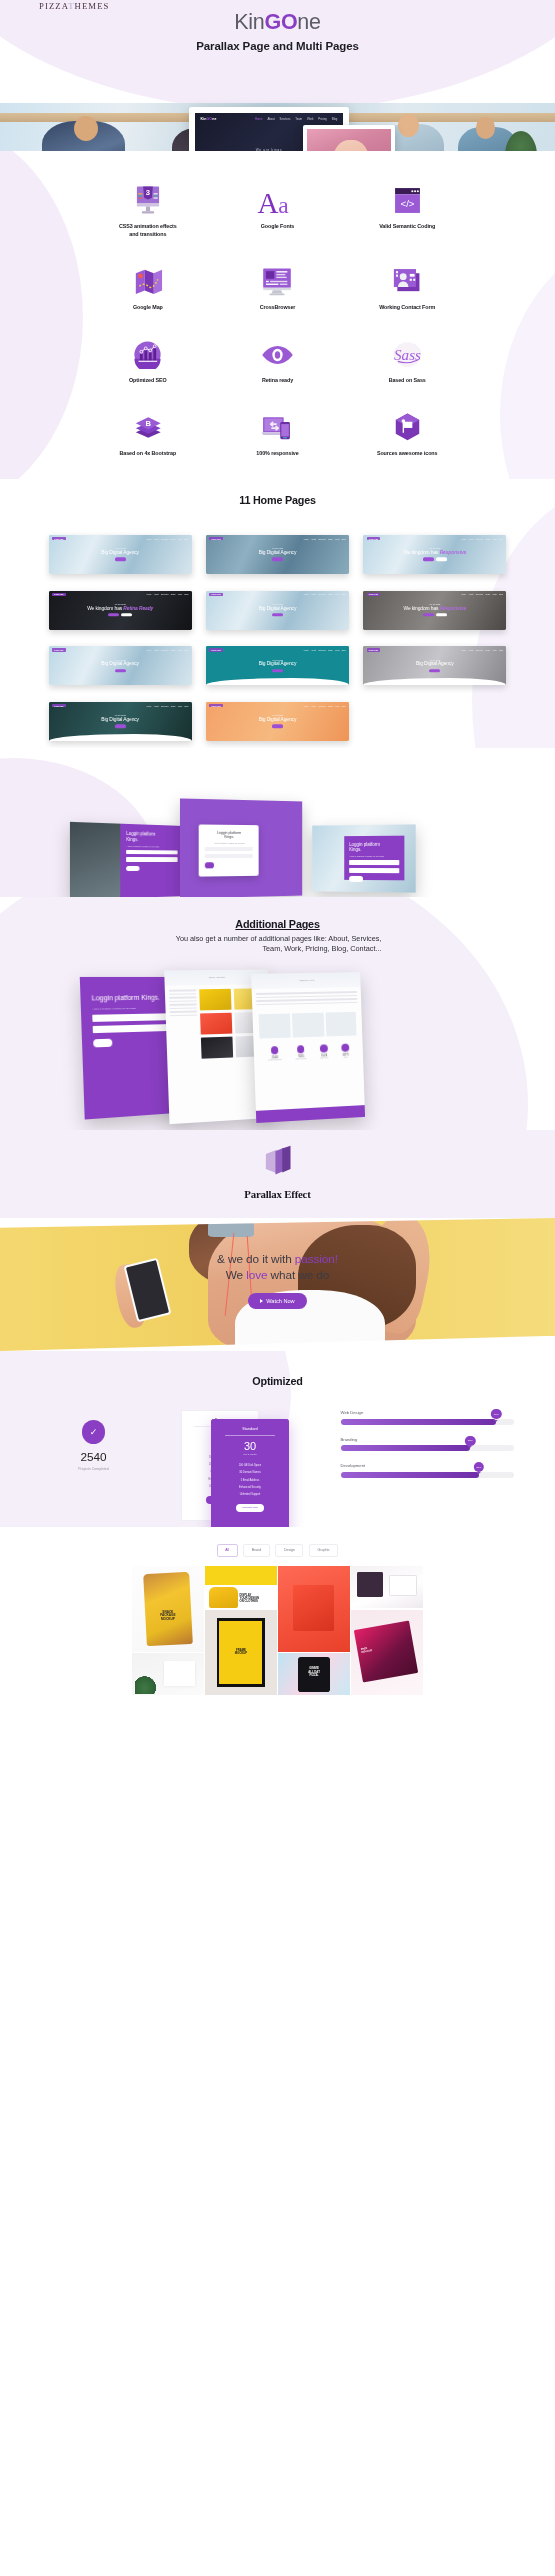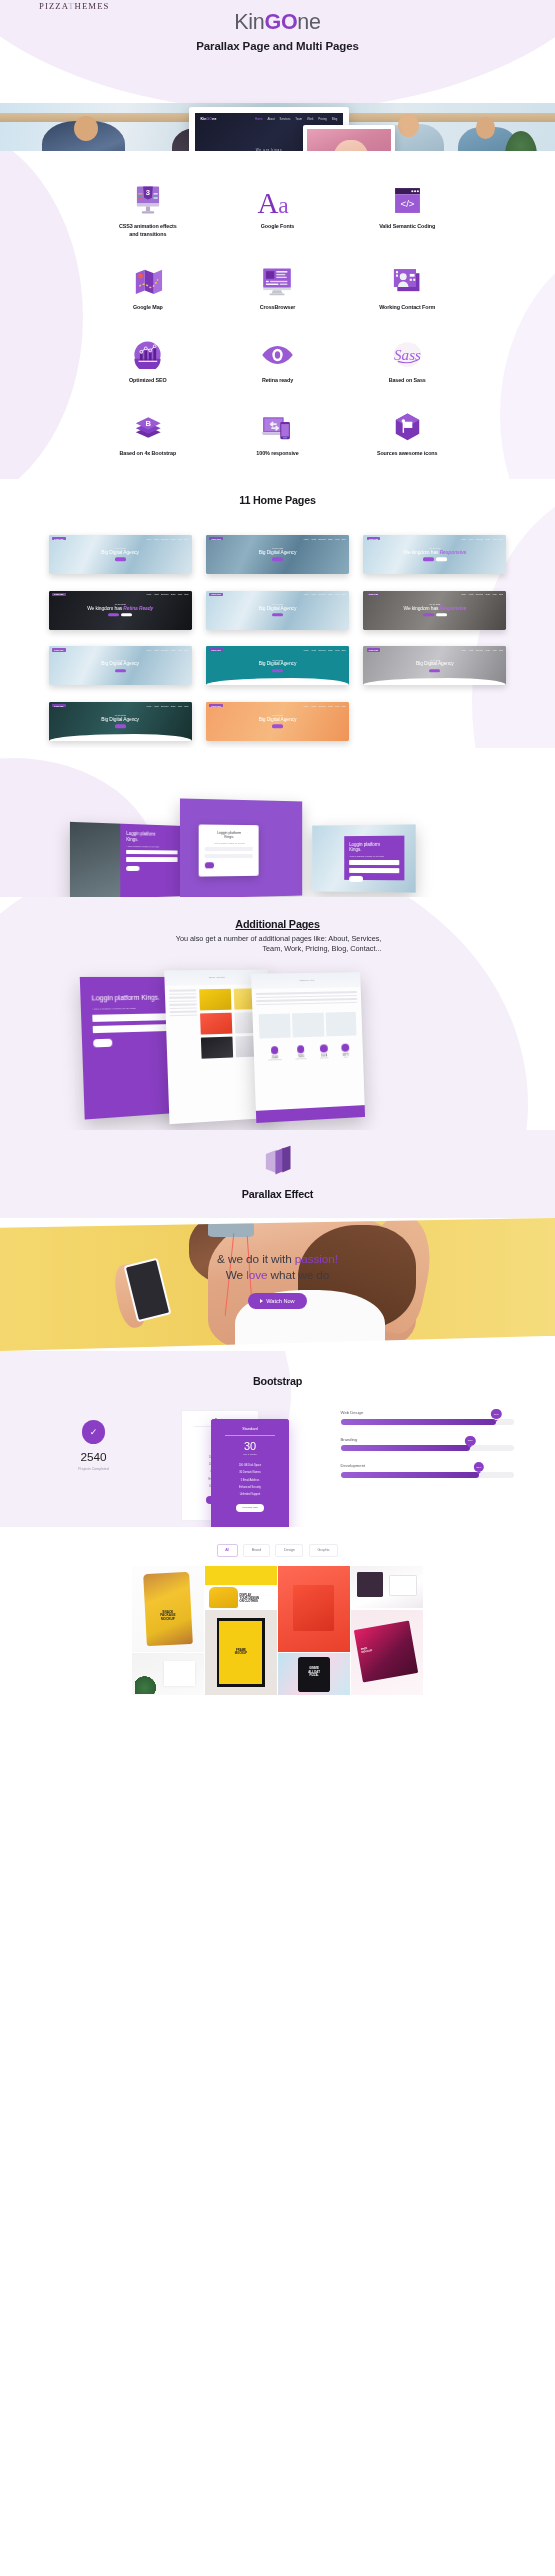--- a/index.html
+++ b/index.html
@@ -257,21 +257,21 @@
   .ad-num { font-size:2.8px;color:#3b3b44;text-align:center;margin-top:1.4px;}
   .ad-cap { font-size:1.5px;color:#a5a5b0;text-align:center;}
   .ad-team { display:flex;gap:2.8px;padding:2.8px 5.6px;}
   .ad-mem { flex:1;height:23.6px;background:#e9eef2;border-radius:0.7px;}
 
   
   .parallax { position:relative; padding: 12.5px 0 18px; background:#fff; overflow:hidden;}
   .px-blob { position:absolute; left:-42px; top:-229px; width:666px; height:486px;
     background:#f5eff9; border-radius:50%; }
   .px-inner { position:relative; z-index:2; text-align:center; }
-  .px-title { margin-top:8.3px; font-size:10.8px; font-weight:700; color:#17171d; letter-spacing:-0.2px;}
+  .px-title { margin-top:8.3px; font-size:10.8px; font-weight:700; color:#17171d; letter-spacing:-0.2px;font-family:Liberation Serif, serif;}
 
   
   .banner { position:relative; height:133px; overflow:hidden; background:#f3d66a; }
   .banner-bg { position:absolute; inset:0; background: linear-gradient(90deg,#f4d86f 0%, #f0cf5f 40%, #f5dc7c 100%); }
   .b-person { position:absolute; left:208px; top:-5.6px; width:208px; height:139px;
     background: linear-gradient(170deg,#f0c3a4 0%, #e0a583 42%, #d89a78 100%);
     border-radius: 44% 44% 22% 22%; }
   .b-hair { position:absolute; left:189px; top:-18px; width:173px; height:92px;
     background: linear-gradient(160deg,#6a4230 0%, #8d5a3e 45%, #5c3726 100%);
     border-radius: 48% 52% 38% 42%; }
@@ -1066,21 +1066,21 @@
       <div class="watch-btn">
         <span class="tri"></span><span>Watch Now</span>
       </div>
     </div>
     <div class="banner-mask-top"></div>
     <div class="banner-mask-bot"></div>
   </section>
 
   <section class="elements">
     <div class="el-blob"></div>
-    <h2 class="sec-title" style="position:relative;z-index:2;">Bootstrap</h2>
+    <h2 class="sec-title" style="position:relative;z-index:2;">Optimized</h2>
 
     <div class="el-row">
 
       <div class="counter">
         <div class="counter-circle">✓</div>
         <div class="counter-num">2540</div>
         <div class="counter-cap">Projects Completed</div>
       </div>
 
       <div class="pricing">

